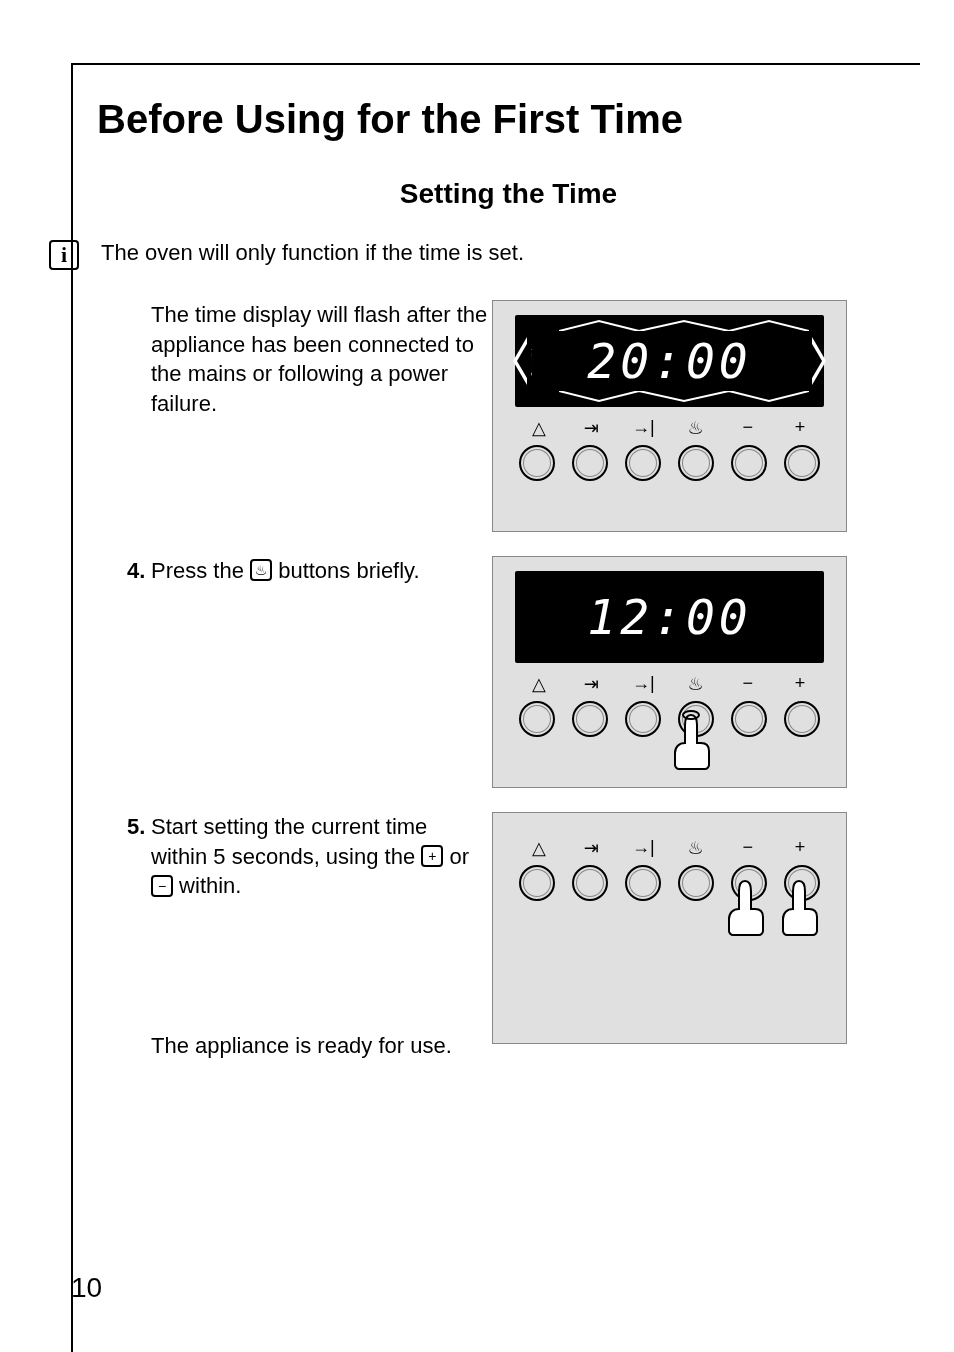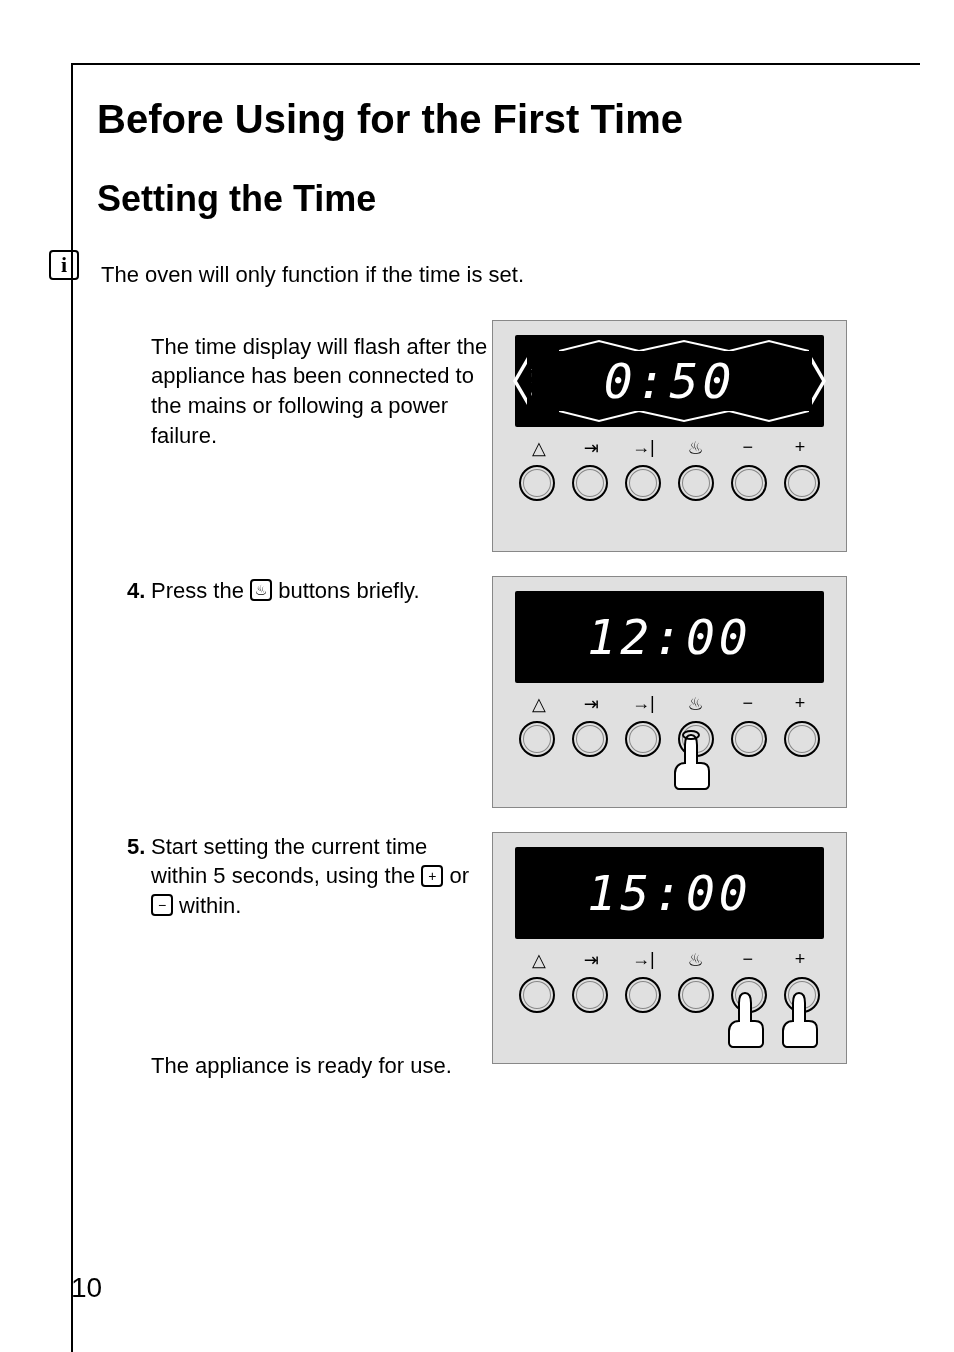--- a/index.html
+++ b/index.html
@@ -18,23 +18,24 @@
     border-left: 2px solid #000;
     border-top: 2px solid #000;
     padding: 32px 0 0 24px;
   }
   .title {
     font-size: 40px;
     font-weight: 700;
     margin-bottom: 36px;
   }
   .subtitle {
-    font-size: 36px;
+    font-size: 28px;
     font-weight: 700;
     margin-bottom: 28px;
+    text-align: center;
   }
   .info-row {
     display: flex;
     align-items: flex-start;
     gap: 22px;
     margin-bottom: 30px;
   }
   .info-icon {
     width: 30px; height: 30px;
     border: 2px solid #000;
@@ -46,21 +47,20 @@
     flex-shrink: 0;
     margin-top: 2px;
     position: relative;
     left: -48px;
     margin-right: -48px;
   }
   .body-text {
     font-size: 22px;
     line-height: 1.35;
     padding-left: 54px;
-    margin-top: 12px;
   }
   .row {
     display: flex;
     align-items: flex-start;
     margin-bottom: 24px;
   }
   .text-col {
     width: 395px;
     padding-right: 4px;
   }
@@ -218,21 +218,21 @@
 T
 O</div>
           <svg class="zigzag" style="top:4px;" viewBox="0 0 250 12" preserveAspectRatio="none">
             <polyline points="0,12 40,2 80,12 125,2 170,12 210,2 250,12" stroke="#fff" stroke-width="2" fill="none"></polyline>
           </svg>
           <svg class="zigzag" style="bottom:4px;" viewBox="0 0 250 12" preserveAspectRatio="none">
             <polyline points="0,0 40,10 80,0 125,10 170,0 210,10 250,0" stroke="#fff" stroke-width="2" fill="none"></polyline>
           </svg>
           <div class="arrows-left"></div>
           <div class="arrows-right"></div>
-          <span class="digits">0:50</span>
+          <span class="digits">20:00</span>
         </div>
         <div class="icon-row">
           <span class="ic">△</span>
           <span class="ic">⇥</span>
           <span class="ic">→|</span>
           <span class="ic">♨</span>
           <span class="ic">−</span>
           <span class="ic">+</span>
         </div>
         <div class="btn-row">
@@ -288,23 +288,20 @@
       <div class="text-col">
         <div class="step">
           <span class="step-num">5.</span>
           <span class="step-text">
             <span>Start setting the current time within 5 seconds, using the </span><span class="inline-icon-box">+</span><span> or </span><span class="inline-icon-box">−</span><span> within.</span>
           </span>
         </div>
         <div class="plain-text" style="margin-top:130px;">The appliance is ready for use.</div>
       </div>
       <div class="panel">
-        <div class="screen">
-          <span class="digits">15:00</span>
-        </div>
         <div class="icon-row">
           <span class="ic">△</span>
           <span class="ic">⇥</span>
           <span class="ic">→|</span>
           <span class="ic">♨</span>
           <span class="ic">−</span>
           <span class="ic">+</span>
         </div>
         <div class="btn-row">
           <div class="btn"></div>

